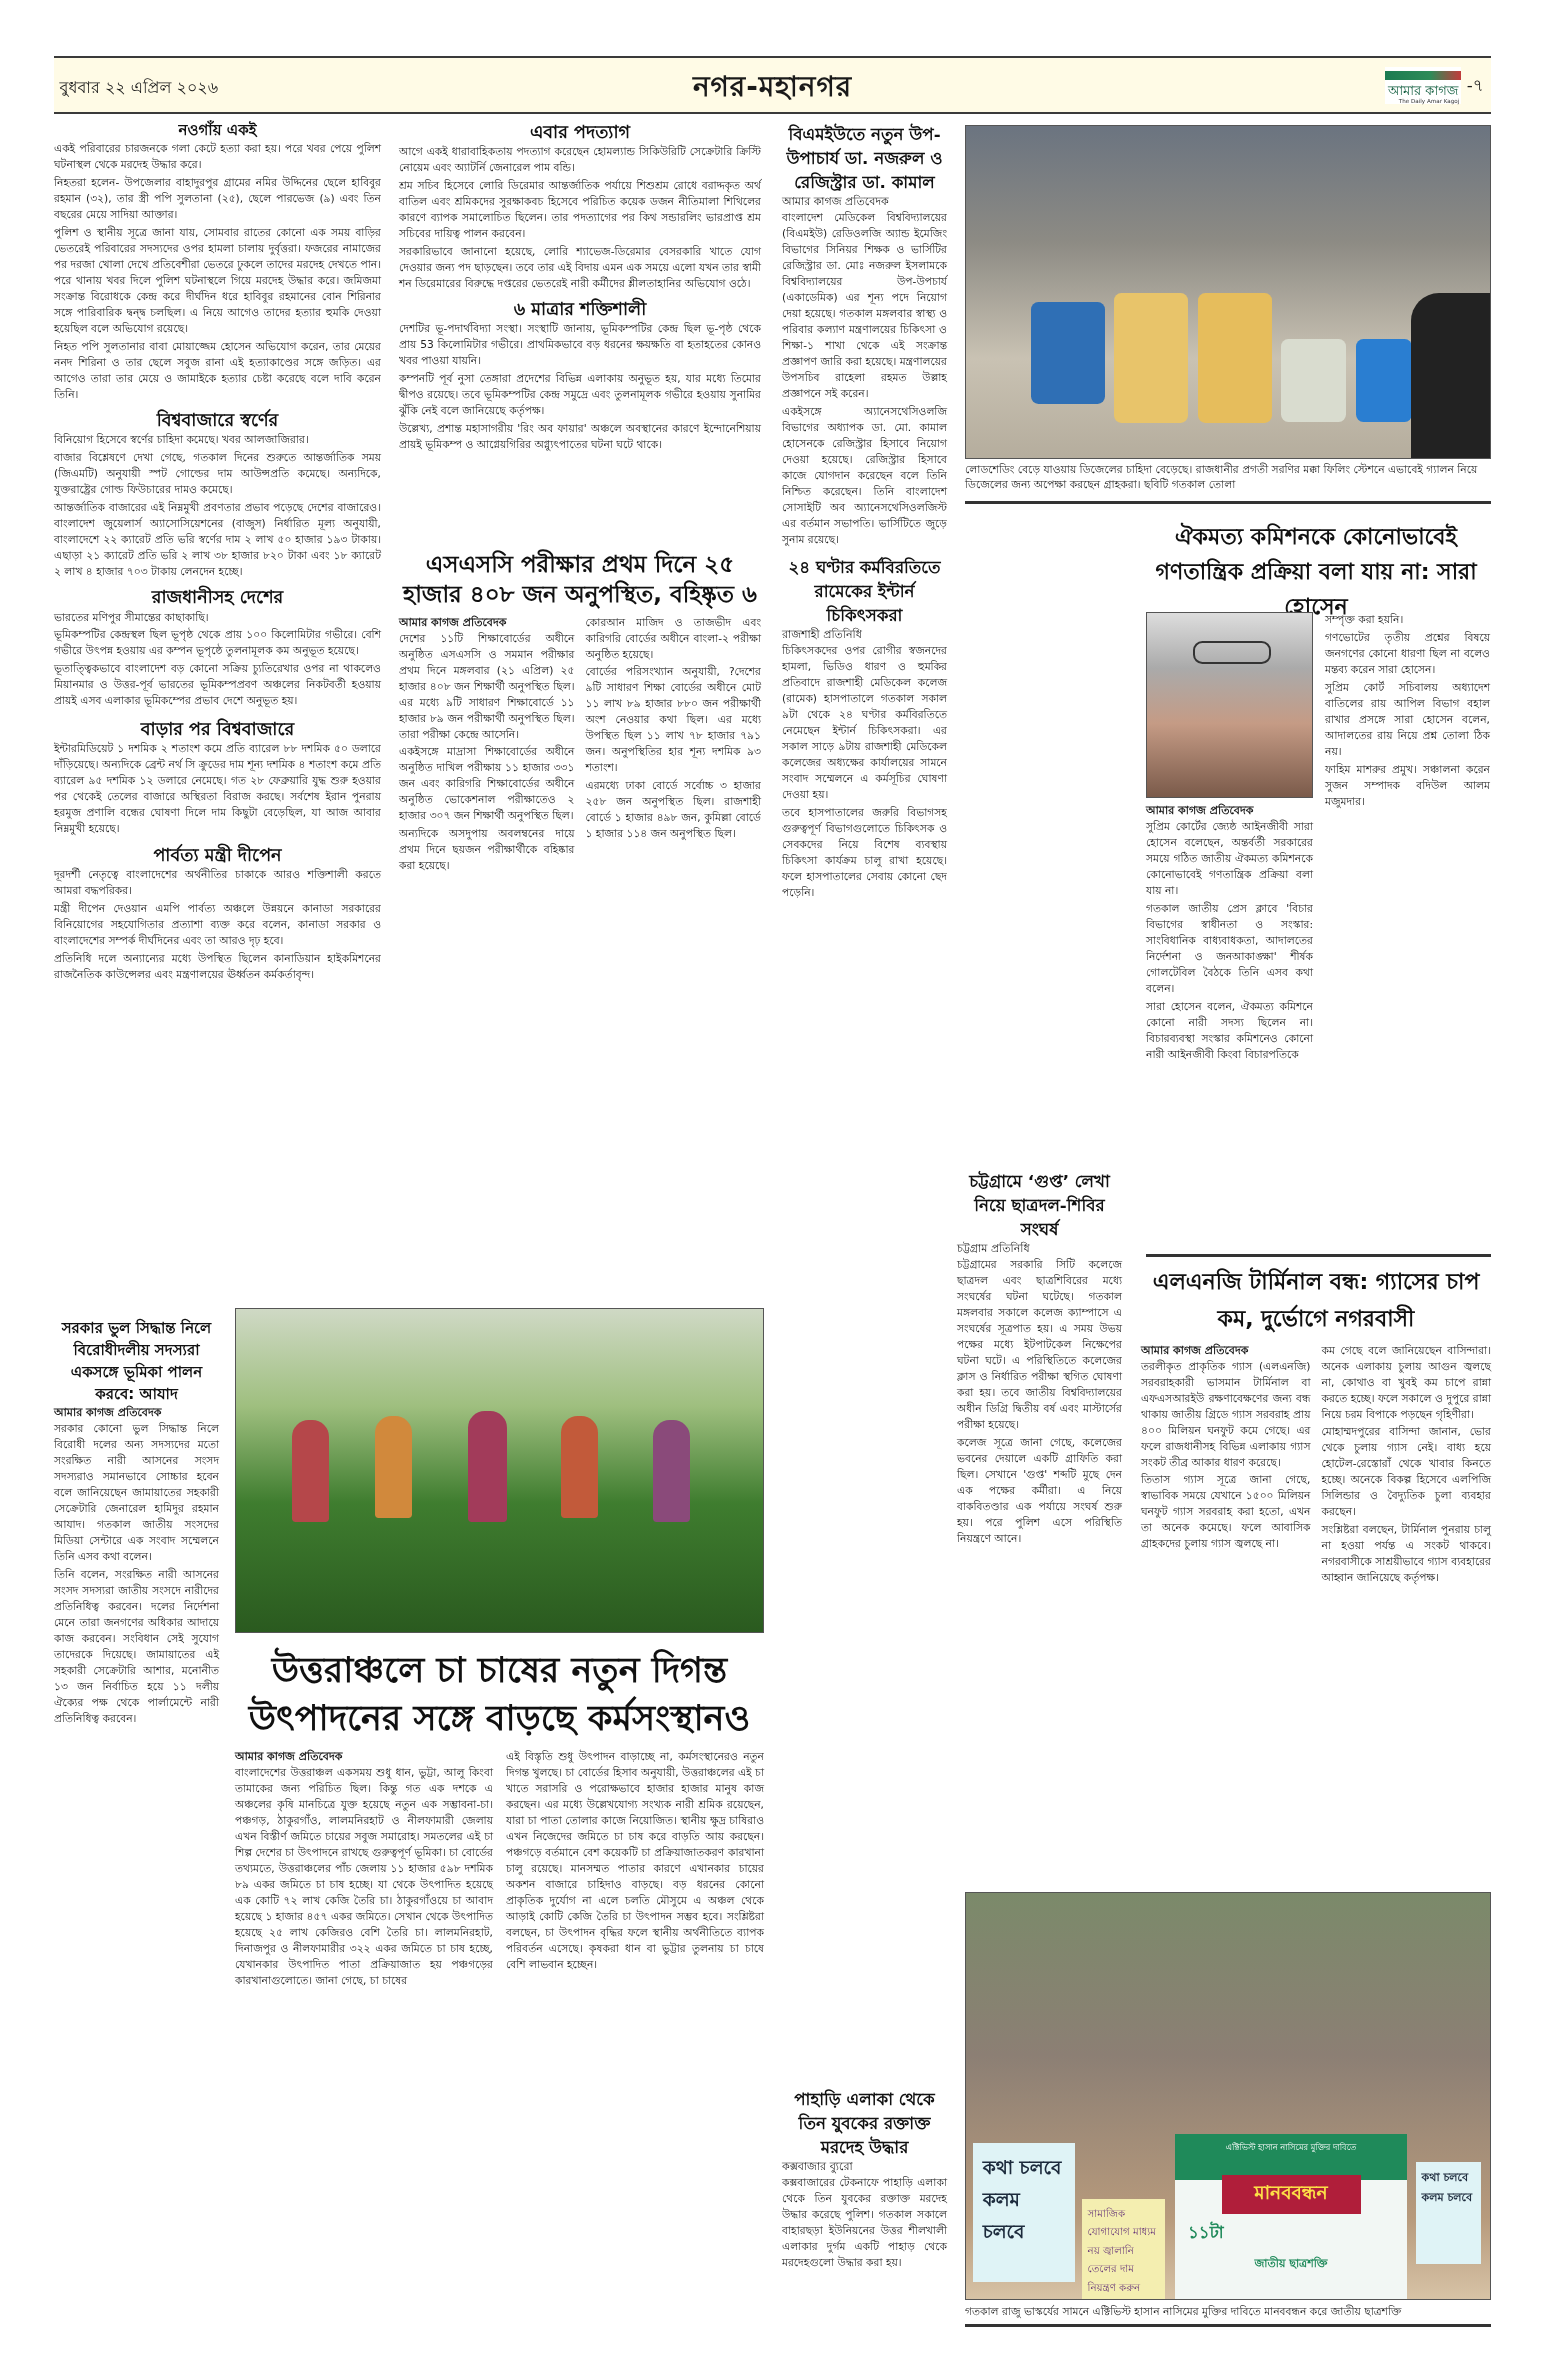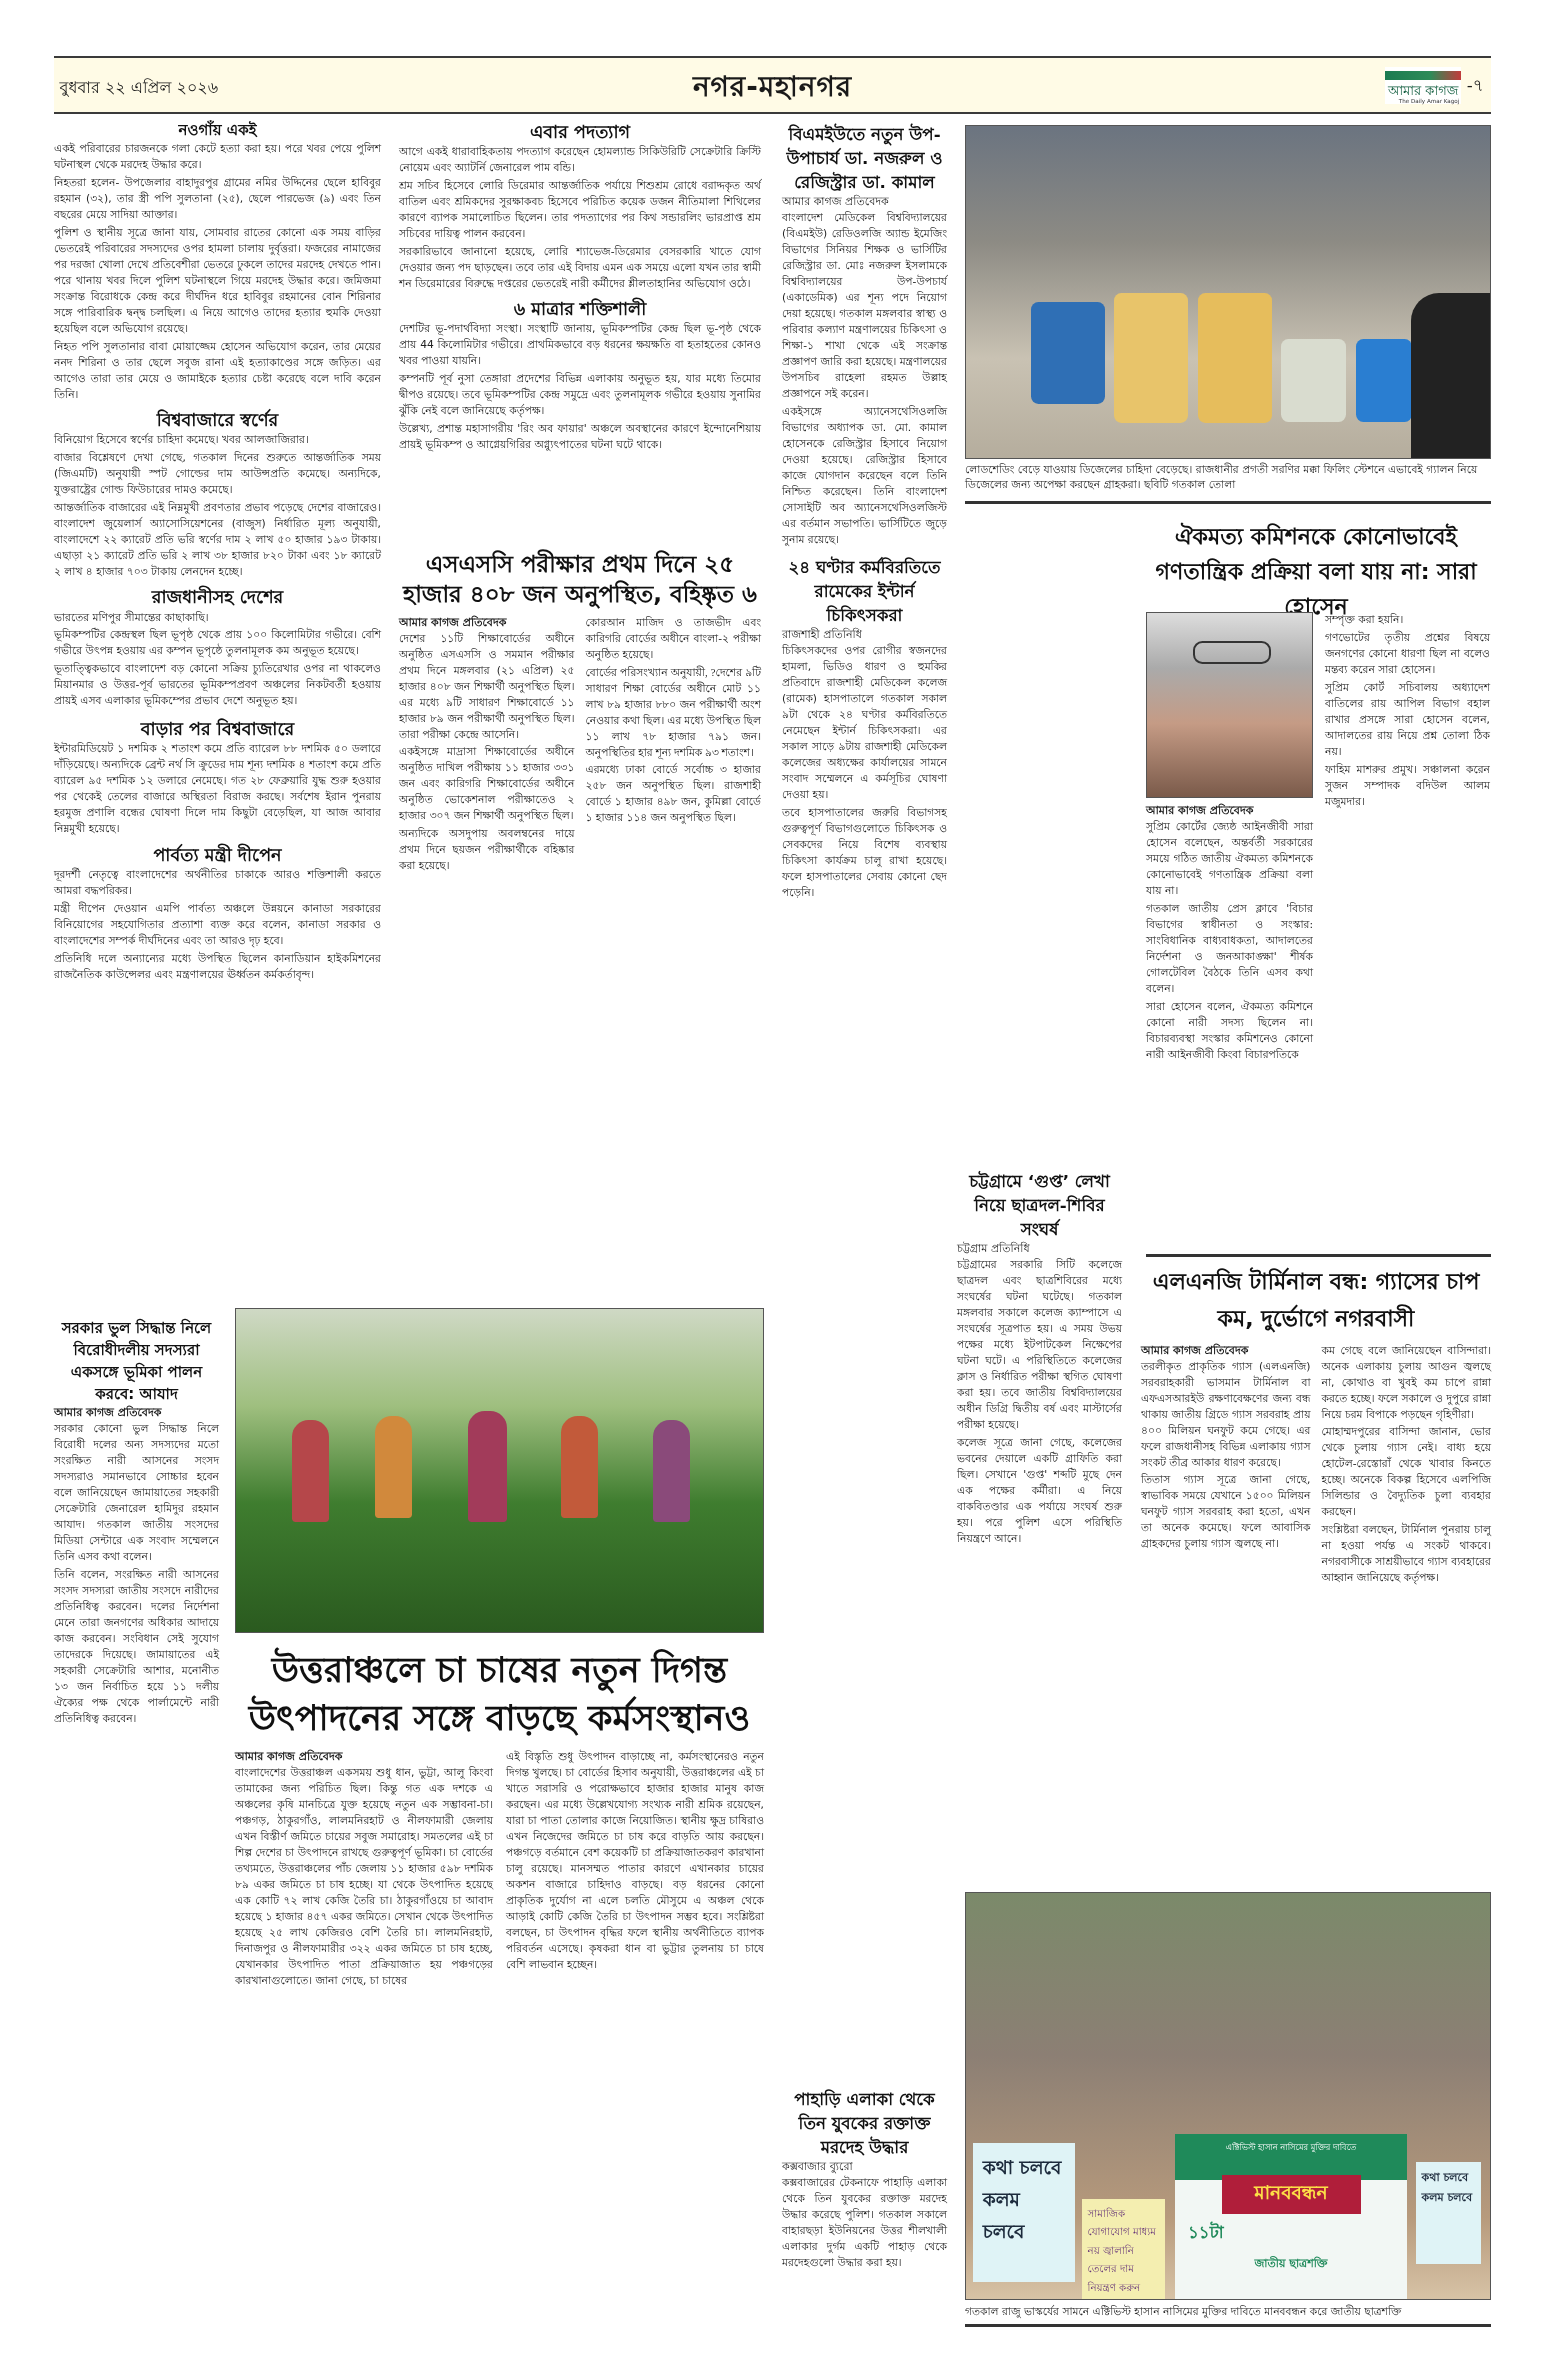--- a/index.html
+++ b/index.html
@@ -71,38 +71,38 @@
 
 <div class="abs" style="left:399px;top:122px;width:362px;">
   <div>
     <div class="hl" style="font-size:17.6px;">এবার পদত্যাগ</div>
     <p class="body" style="margin:1.9px 0;">আগে একই ধারাবাহিকতায় পদত্যাগ করেছেন হোমল্যান্ড সিকিউরিটি সেক্রেটারি ক্রিস্টি নোয়েম এবং অ্যাটর্নি জেনারেল পাম বন্ডি।</p>
     <p class="body" style="margin:1.9px 0;">শ্রম সচিব হিসেবে লোরি ডিরেমার আন্তর্জাতিক পর্যায়ে শিশুশ্রম রোধে বরাদ্দকৃত অর্থ বাতিল এবং শ্রমিকদের সুরক্ষাকবচ হিসেবে পরিচিত কয়েক ডজন নীতিমালা শিথিলের কারণে ব্যাপক সমালোচিত ছিলেন। তার পদত্যাগের পর কিথ সন্ডারলিং ভারপ্রাপ্ত শ্রম সচিবের দায়িত্ব পালন করবেন।</p>
     <p class="body" style="margin:1.9px 0;">সরকারিভাবে জানানো হয়েছে, লোরি শ্যাভেজ-ডিরেমার বেসরকারি খাতে যোগ দেওয়ার জন্য পদ ছাড়ছেন। তবে তার এই বিদায় এমন এক সময়ে এলো যখন তার স্বামী শন ডিরেমারের বিরুদ্ধে দপ্তরের ভেতরেই নারী কর্মীদের শ্লীলতাহানির অভিযোগ ওঠে।</p>
   </div>
   <div style="margin-top:7.4px;">
     <div class="hl" style="font-size:17.6px;">৬ মাত্রার শক্তিশালী</div>
-    <p class="body" style="margin:1.9px 0;">দেশটির ভূ-পদার্থবিদ্যা সংস্থা। সংস্থাটি জানায়, ভূমিকম্পটির কেন্দ্র ছিল ভূ-পৃষ্ঠ থেকে প্রায় 44 কিলোমিটার গভীরে। প্রাথমিকভাবে বড় ধরনের ক্ষয়ক্ষতি বা হতাহতের কোনও খবর পাওয়া যায়নি।</p>
+    <p class="body" style="margin:1.9px 0;">দেশটির ভূ-পদার্থবিদ্যা সংস্থা। সংস্থাটি জানায়, ভূমিকম্পটির কেন্দ্র ছিল ভূ-পৃষ্ঠ থেকে প্রায় 53 কিলোমিটার গভীরে। প্রাথমিকভাবে বড় ধরনের ক্ষয়ক্ষতি বা হতাহতের কোনও খবর পাওয়া যায়নি।</p>
     <p class="body" style="margin:1.9px 0;">কম্পনটি পূর্ব নুসা তেঙ্গারা প্রদেশের বিভিন্ন এলাকায় অনুভূত হয়, যার মধ্যে তিমোর দ্বীপও রয়েছে। তবে ভূমিকম্পটির কেন্দ্র সমুদ্রে এবং তুলনামূলক গভীরে হওয়ায় সুনামির ঝুঁকি নেই বলে জানিয়েছে কর্তৃপক্ষ।</p>
     <p class="body" style="margin:1.9px 0;">উল্লেখ্য, প্রশান্ত মহাসাগরীয় 'রিং অব ফায়ার' অঞ্চলে অবস্থানের কারণে ইন্দোনেশিয়ায় প্রায়ই ভূমিকম্প ও আগ্নেয়গিরির অগ্ন্যুৎপাতের ঘটনা ঘটে থাকে।</p>
   </div>
 </div>
 
 <div class="abs" style="left:399px;top:549px;width:362px;">
   <div class="hl" style="font-size:23px;line-height:30px;">এসএসসি পরীক্ষার প্রথম দিনে ২৫ হাজার ৪০৮ জন অনুপস্থিত, বহিষ্কৃত ৬</div>
   <div style="display:flex;gap:11px;margin-top:5.6px;">
     <div style="flex:1;">
       <div class="byline">আমার কাগজ প্রতিবেদক</div>
       <p class="body" style="margin:0 0 1.9px;">দেশের ১১টি শিক্ষাবোর্ডের অধীনে অনুষ্ঠিত এসএসসি ও সমমান পরীক্ষার প্রথম দিনে মঙ্গলবার (২১ এপ্রিল) ২৫ হাজার ৪০৮ জন শিক্ষার্থী অনুপস্থিত ছিল। এর মধ্যে ৯টি সাধারণ শিক্ষাবোর্ডে ১১ হাজার ৮৯ জন পরীক্ষার্থী অনুপস্থিত ছিল। তারা পরীক্ষা কেন্দ্রে আসেনি।</p>
       <p class="body" style="margin:0 0 1.9px;">একইসঙ্গে মাদ্রাসা শিক্ষাবোর্ডের অধীনে অনুষ্ঠিত দাখিল পরীক্ষায় ১১ হাজার ৩৩১ জন এবং কারিগরি শিক্ষাবোর্ডের অধীনে অনুষ্ঠিত ভোকেশনাল পরীক্ষাতেও ২ হাজার ৩০৭ জন শিক্ষার্থী অনুপস্থিত ছিল।</p>
       <p class="body" style="margin:0 0 1.9px;">অন্যদিকে অসদুপায় অবলম্বনের দায়ে প্রথম দিনে ছয়জন পরীক্ষার্থীকে বহিষ্কার করা হয়েছে।</p>
     </div>
     <div style="flex:1;">
       <p class="body" style="margin:0 0 1.9px;">কোরআন মাজিদ ও তাজভীদ এবং কারিগরি বোর্ডের অধীনে বাংলা-২ পরীক্ষা অনুষ্ঠিত হয়েছে।</p>
-      <p class="body" style="margin:0 0 1.9px;font-family:Liberation Serif, serif;">বোর্ডের পরিসংখ্যান অনুযায়ী, ?দেশের ৯টি সাধারণ শিক্ষা বোর্ডের অধীনে মোট ১১ লাখ ৮৯ হাজার ৮৮০ জন পরীক্ষার্থী অংশ নেওয়ার কথা ছিল। এর মধ্যে উপস্থিত ছিল ১১ লাখ ৭৮ হাজার ৭৯১ জন। অনুপস্থিতির হার শূন্য দশমিক ৯৩ শতাংশ।</p>
+      <p class="body" style="margin:0 0 1.9px;">বোর্ডের পরিসংখ্যান অনুযায়ী, ?দেশের ৯টি সাধারণ শিক্ষা বোর্ডের অধীনে মোট ১১ লাখ ৮৯ হাজার ৮৮০ জন পরীক্ষার্থী অংশ নেওয়ার কথা ছিল। এর মধ্যে উপস্থিত ছিল ১১ লাখ ৭৮ হাজার ৭৯১ জন। অনুপস্থিতির হার শূন্য দশমিক ৯৩ শতাংশ।</p>
       <p class="body" style="margin:0 0 1.9px;">এরমধ্যে ঢাকা বোর্ডে সর্বোচ্চ ৩ হাজার ২৫৮ জন অনুপস্থিত ছিল। রাজশাহী বোর্ডে ১ হাজার ৪৯৮ জন, কুমিল্লা বোর্ডে ১ হাজার ১১৪ জন অনুপস্থিত ছিল।</p>
     </div>
   </div>
 </div>
 
 <div class="abs" style="left:782px;top:122px;width:165px;">
   <div>
     <div class="hl" style="font-size:16.7px;line-height:24px;">বিএমইউতে নতুন উপ-উপাচার্য ডা. নজরুল ও রেজিস্ট্রার ডা. কামাল</div>
     <div class="byline" style="font-weight:normal;">আমার কাগজ প্রতিবেদক</div>
     <p class="body" style="margin:0 0 1.9px;">বাংলাদেশ মেডিকেল বিশ্ববিদ্যালয়ের (বিএমইউ) রেডিওলজি অ্যান্ড ইমেজিং বিভাগের সিনিয়র শিক্ষক ও ভার্সিটির রেজিস্ট্রার ডা. মোঃ নজরুল ইসলামকে বিশ্ববিদ্যালয়ের উপ-উপচার্য (একাডেমিক) এর শূন্য পদে নিয়োগ দেয়া হয়েছে। গতকাল মঙ্গলবার স্বাস্থ্য ও পরিবার কল্যাণ মন্ত্রণালয়ের চিকিৎসা ও শিক্ষা-১ শাখা থেকে এই সংক্রান্ত প্রজ্ঞাপণ জারি করা হয়েছে। মন্ত্রণালয়ের উপসচিব রাহেলা রহমত উল্লাহ প্রজ্ঞাপনে সই করেন।</p>

